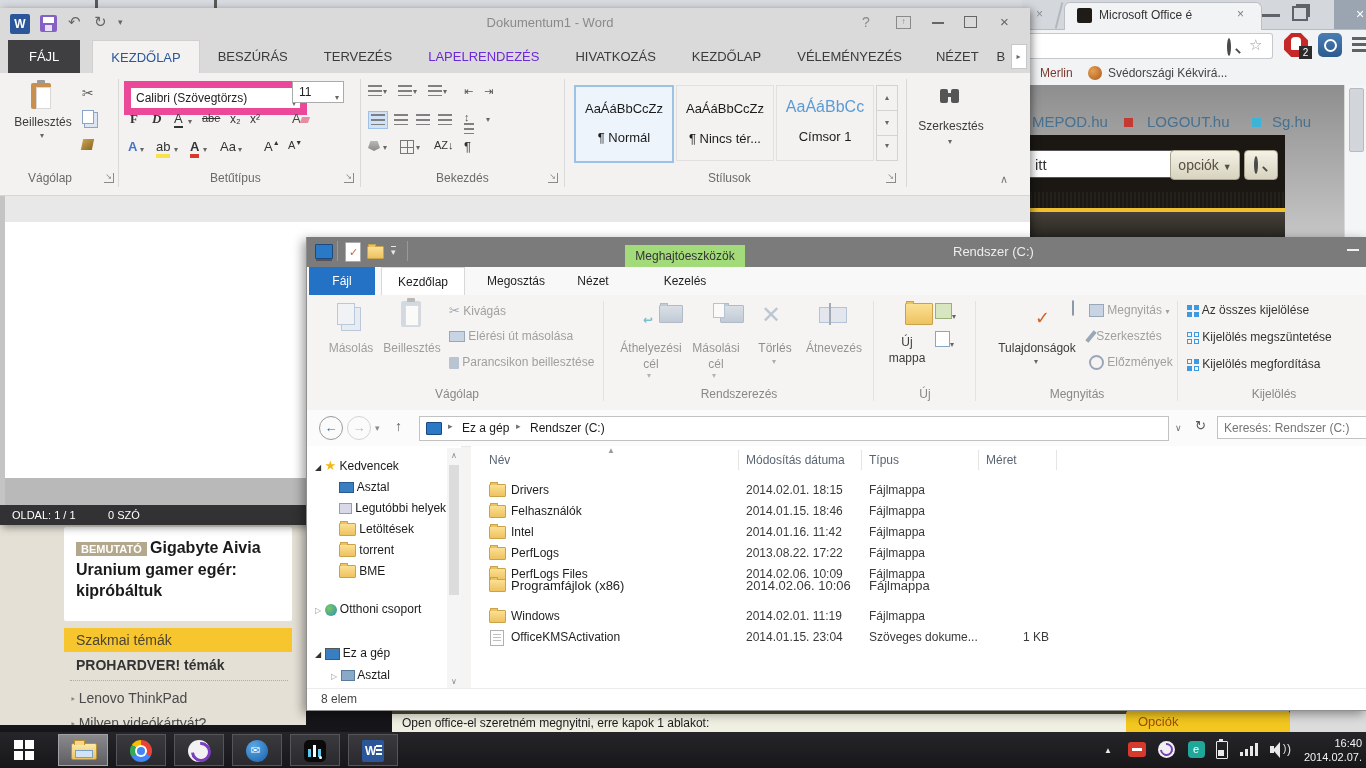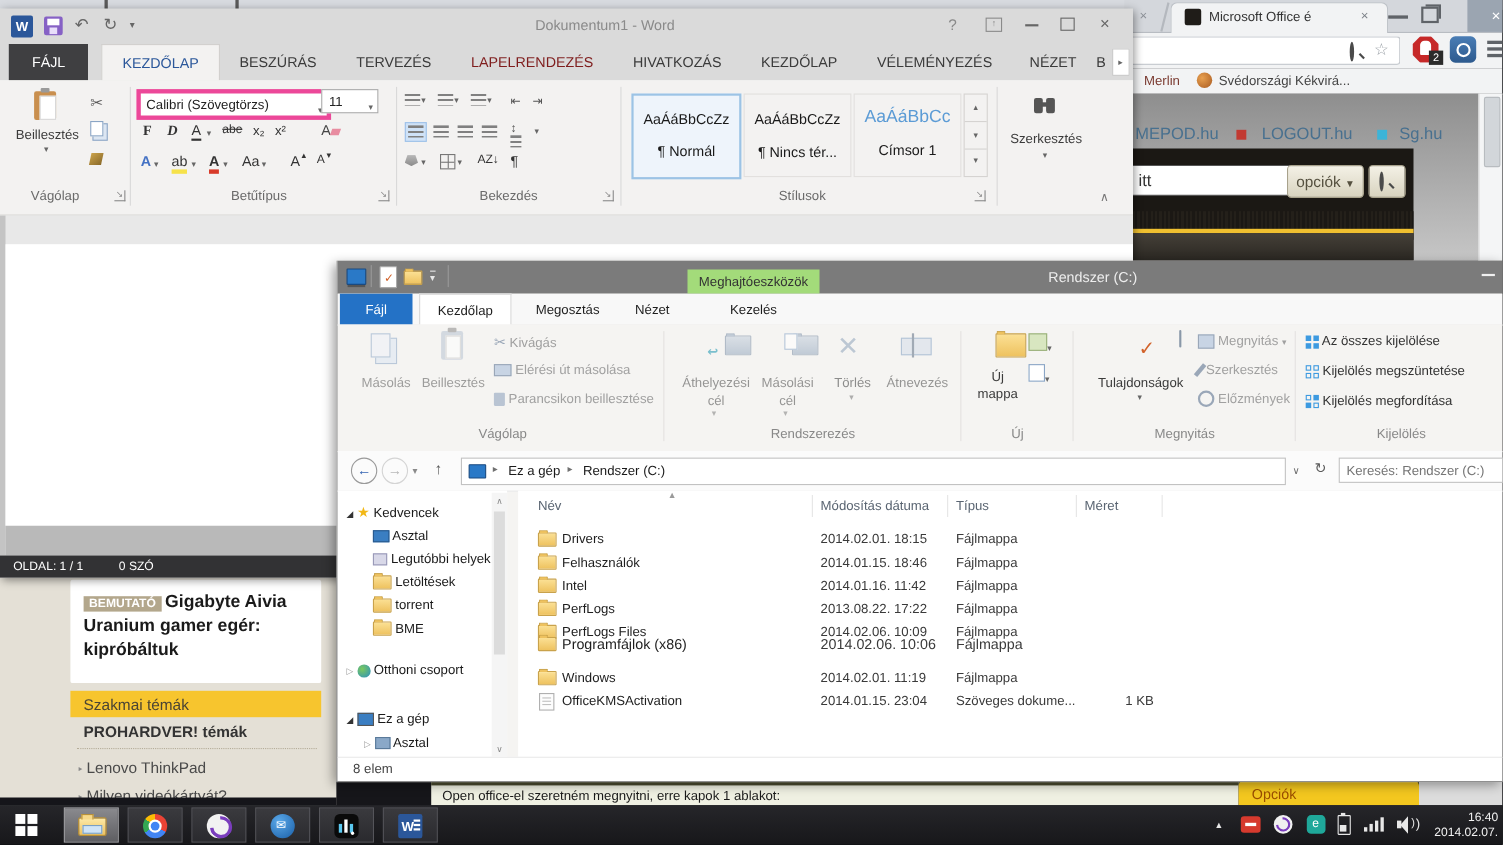--- a/index.html
+++ b/index.html
@@ -139,21 +139,21 @@
       <span class="a" style="left:932px;top:14px;width:12px;height:2px;background:#666;"></span>
       <span class="a" style="left:964px;top:8px;width:11px;height:10px;border:1px solid #666;"></span>
       <span class="a" style="left:1000px;top:5px;font-size:15px;color:#666;">×</span>
     </div>
 
     <div class="a" style="left:0;top:32px;width:1030px;height:33px;background:#dadada;display:flex;align-items:stretch;">
       <div style="background:#3f3f41;color:#fff;font-size:13px;padding:0 21px;display:flex;align-items:center;margin-left:8px;">FÁJL</div>
       <div style="background:#f3f2f1;color:#2b579a;font-size:13px;padding:0 18px;display:flex;align-items:center;margin-left:12px;border:1px solid #d2d0ce;border-bottom:none;">KEZDŐLAP</div>
       <div style="color:#3b3b3b;font-size:13px;padding:0 18px;display:flex;align-items:center;">BESZÚRÁS</div>
       <div style="color:#3b3b3b;font-size:13px;padding:0 18px;display:flex;align-items:center;">TERVEZÉS</div>
-      <div style="color:#7f1d1d;font-size:13px;padding:0 18px;display:flex;align-items:center;">LAPELRENDEZÉS</div>
+      <div style="color:#6d28d9;font-size:13px;padding:0 18px;display:flex;align-items:center;">LAPELRENDEZÉS</div>
       <div style="color:#3b3b3b;font-size:13px;padding:0 18px;display:flex;align-items:center;">HIVATKOZÁS</div>
       <div style="color:#3b3b3b;font-size:13px;padding:0 18px;display:flex;align-items:center;">KEZDŐLAP</div>
       <div style="color:#3b3b3b;font-size:13px;padding:0 18px;display:flex;align-items:center;">VÉLEMÉNYEZÉS</div>
       <div style="color:#3b3b3b;font-size:13px;padding:0 16px;display:flex;align-items:center;">NÉZET</div>
       <div style="color:#3b3b3b;font-size:13px;padding:0 2px;display:flex;align-items:center;overflow:hidden;width:10px;">B</div>
       <div style="background:#fff;border:1px solid #c8c8c8;width:14px;margin:4px 0 4px 2px;display:flex;align-items:center;justify-content:center;color:#666;font-size:8px;">▸</div>
     </div>
 
     <div class="a" style="left:0;top:65px;width:1030px;height:122px;background:#f3f2f1;border-bottom:1px solid #d8d6d4;">
 
@@ -168,21 +168,21 @@
         </div>
         <span class="a" style="left:72px;top:8px;font-size:14px;color:#5a5a5a;">✂</span>
         <span class="a" style="left:72px;top:33px;width:10px;height:12px;background:#fff;border:1px solid #8aa5c5;box-shadow:3px 3px 0 #dce6f2,3px 3px 0 1px #8aa5c5;"></span>
         <span class="a" style="left:72px;top:62px;width:11px;height:11px;background:linear-gradient(135deg,#caa24a,#8a6a2a);transform:skewX(-12deg);"></span>
         <span class="a" style="left:18px;top:94px;width:60px;font-size:12px;color:#6a6a6a;">Vágólap</span>
         <span class="launcher a" style="left:94px;top:96px;">↘</span>
       </div>
       <div class="vline a" style="left:118px;top:6px;height:108px;"></div>
 
       <div class="a" style="left:122px;top:4px;width:236px;height:114px;">
-        <div class="a" style="left:2px;top:4px;width:164px;height:20px;background:#fff;border:4px solid #ec4899;font-size:12px;color:#222;line-height:20px;padding-left:5px;"><span>Calibri (Szövegtörzs)</span><span class="a" style="right:4px;top:6px;font-size:8px;color:#666;">▾</span></div>
+        <div class="a" style="left:2px;top:4px;width:164px;height:20px;background:#fff;border:7px solid #ec4899;font-size:12px;color:#222;line-height:20px;padding-left:5px;"><span>Calibri (Szövegtörzs)</span><span class="a" style="right:4px;top:6px;font-size:8px;color:#666;">▾</span></div>
         <div class="a" style="left:170px;top:4px;width:44px;height:20px;background:#fff;border:1px solid #ababab;font-size:12px;color:#222;line-height:20px;padding-left:6px;"><span>11</span><span class="a" style="right:4px;top:6px;font-size:8px;color:#666;">▾</span></div>
 
         <div class="a" style="left:4px;top:32px;width:230px;height:24px;font-size:13px;color:#333;">
           <b class="a" style="left:4px;top:2px;font-family:'Liberation Serif',serif;">F</b>
           <i class="a" style="left:26px;top:2px;font-family:'Liberation Serif',serif;font-weight:bold;">D</i>
           <span class="a" style="left:48px;top:2px;border-bottom:2px solid #333;">A</span>
           <span class="a" style="left:62px;top:8px;font-size:8px;color:#666;">▾</span>
           <span class="a" style="left:76px;top:3px;font-size:11px;text-decoration:line-through;">abe</span>
           <span class="a" style="left:104px;top:3px;font-size:12px;">x₂</span>
           <span class="a" style="left:124px;top:3px;font-size:12px;">x²</span>

